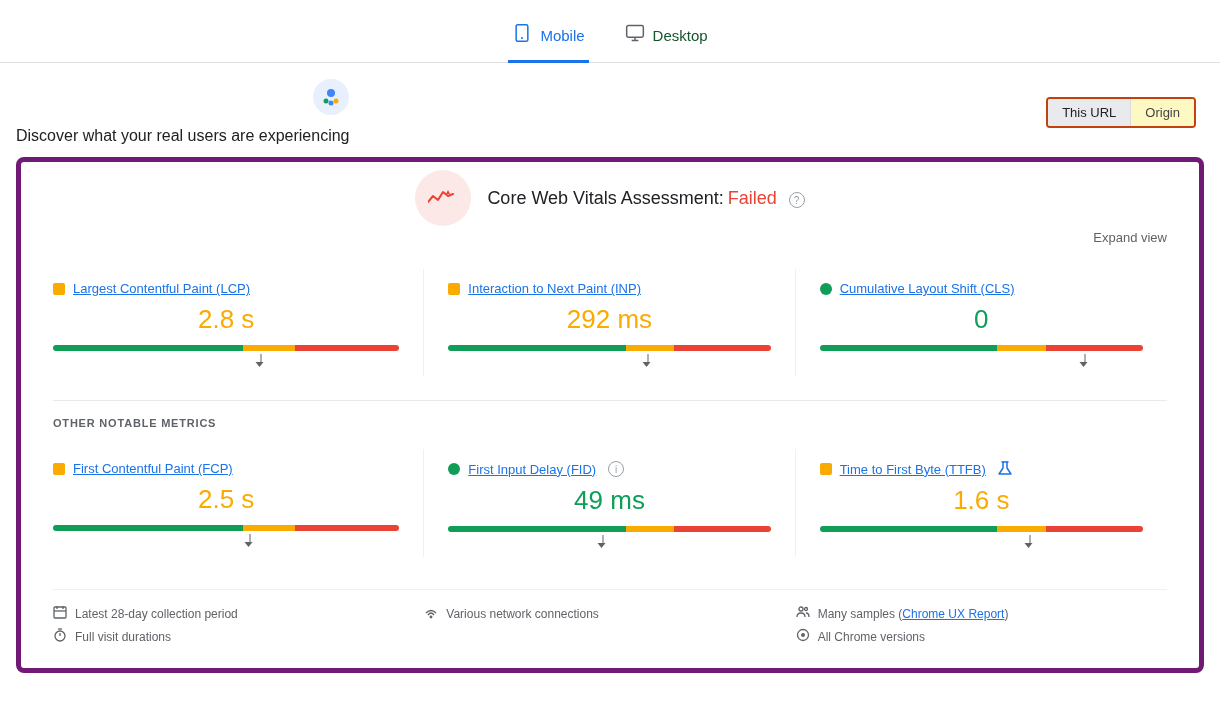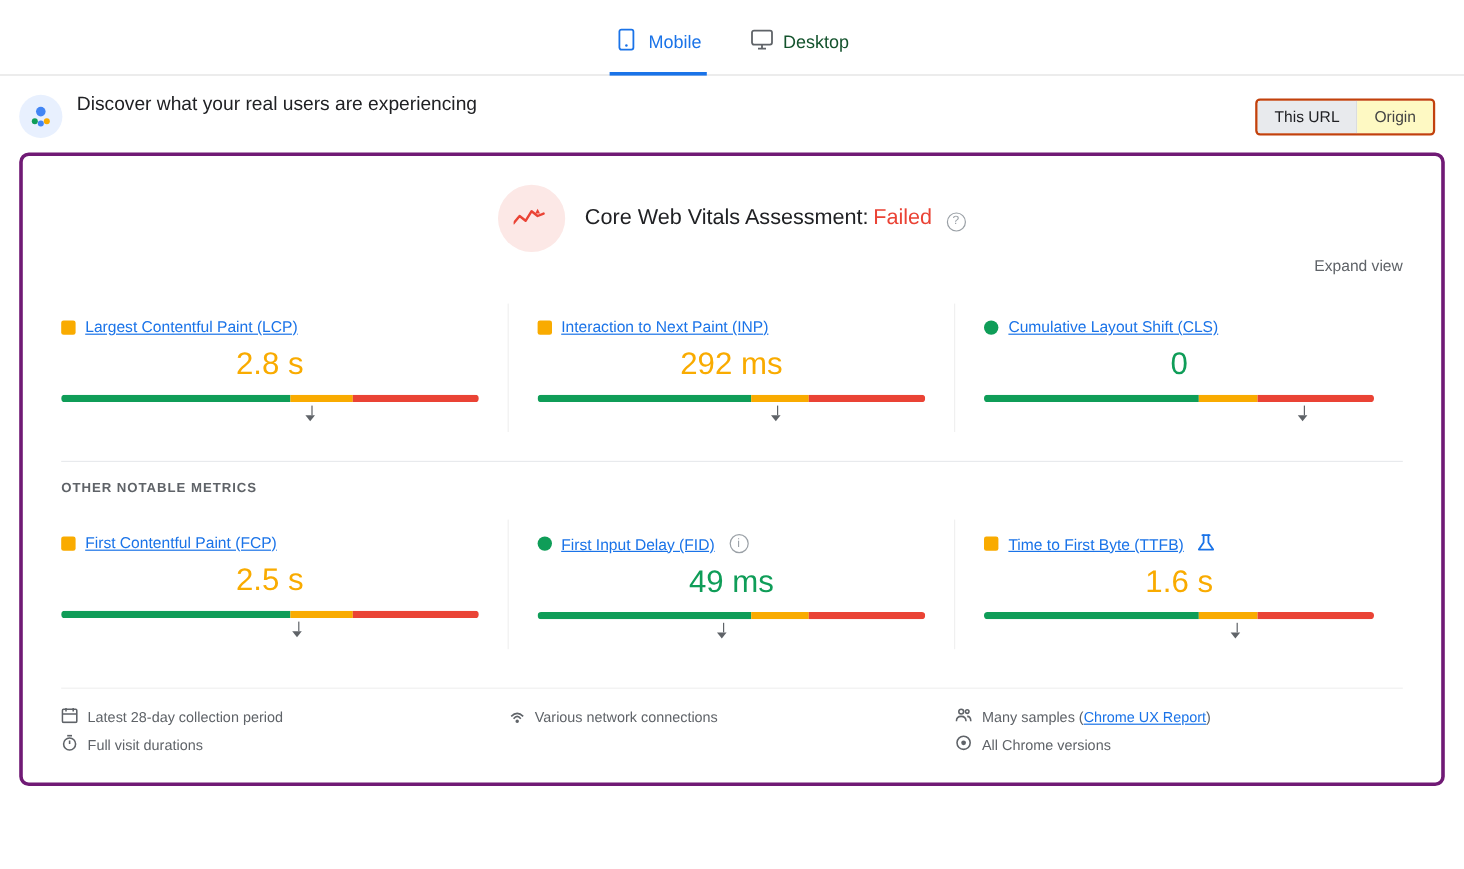--- a/index.html
+++ b/index.html
@@ -45,22 +45,23 @@
 
     
     .section-header {
       display: flex;
       align-items: center;
       justify-content: space-between;
       padding: 16px 24px 12px 16px;
     }
     .section-header-left {
       display: flex;
-      align-items: flex-start;
+      align-items: flex-end;
       gap: 12px;
+      flex-direction: column;
     }
     .header-avatar {
       width: 36px;
       height: 36px;
       border-radius: 50%;
       background: #e8f0fe;
       display: flex;
       align-items: center;
       justify-content: center;
       font-size: 20px;
@@ -88,23 +89,23 @@
     .url-toggle button:last-child { border-right: none; }
     .url-toggle button.active {
       background: #e8eaed;
       font-weight: 500;
       color: #202124;
     }
 
     
     .main-card {
       margin: 0 16px 16px 16px;
-      border: 3px solid #701a75;
+      border: 5px solid #701a75;
       border-radius: 8px;
-      padding: 24px 32px 20px 32px;
+      padding: 8px 32px 20px 32px;
     }
 
     
     .assessment-header {
       display: flex;
       align-items: center;
       justify-content: center;
       gap: 16px;
       margin-bottom: 4px;
     }

